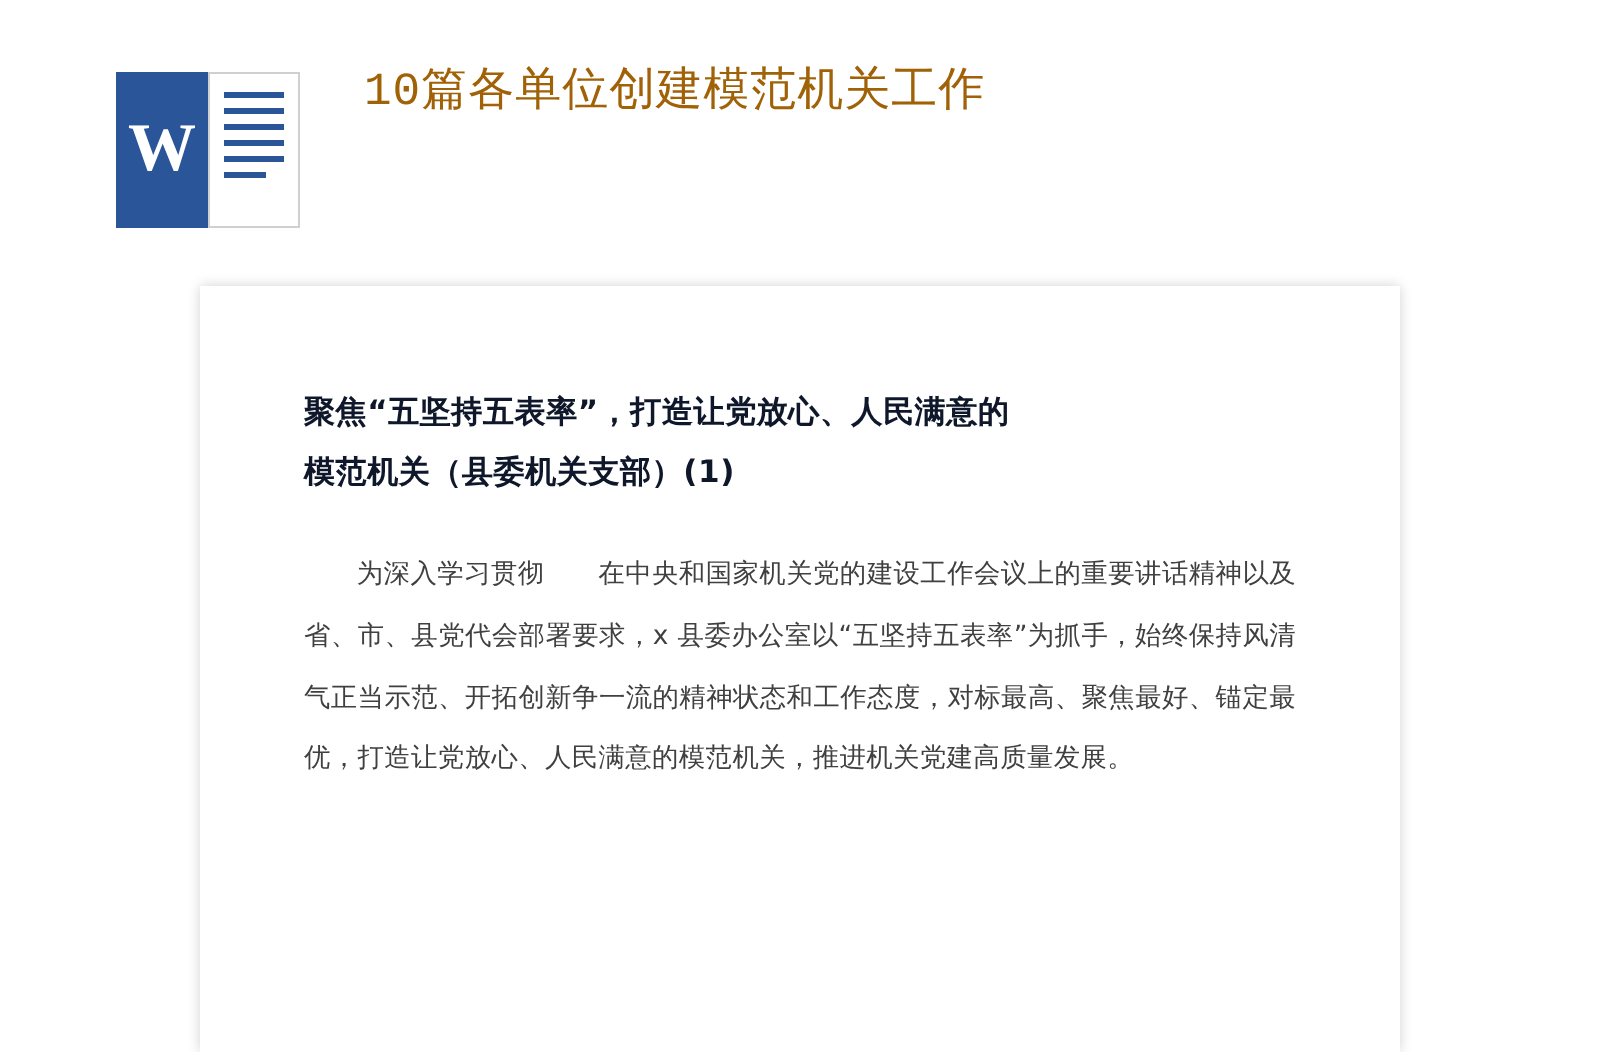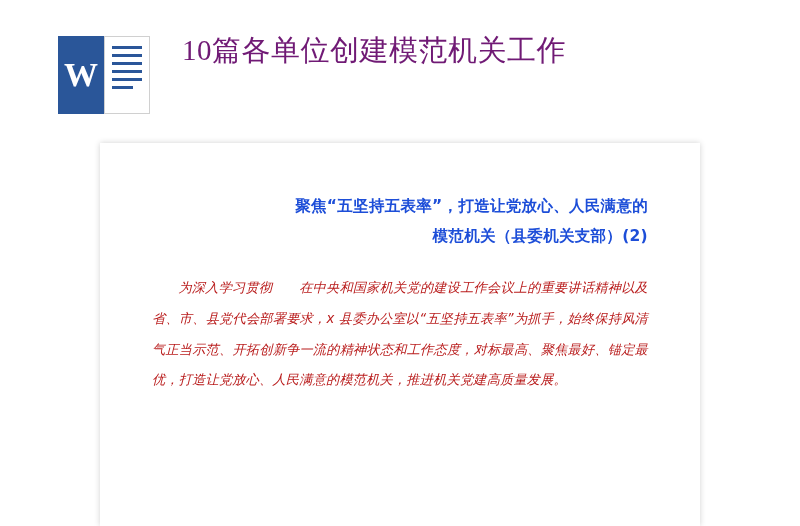--- a/index.html
+++ b/index.html
@@ -76,23 +76,23 @@
   .doc-icon .line.short { width: 70%; }
   .doc-icon .line.full { width: 100%; }
 
   .title-block {
     position: absolute;
     left: 182px;
     top: 30px;
     width: 500px;
   }
   .title-line {
-    font-family: Liberation Serif, serif;
-    font-size: 29px;
-    color: #701a75;
+    font-family: Liberation Mono, monospace;
+    font-size: 23px;
+    color: #a16207;
     line-height: 1.42;
     letter-spacing: 0.5px;
     white-space: nowrap;
   }
 
   
   .doc-sheet {
     position: absolute;
     left: 100px;
     top: 143px;
@@ -100,35 +100,34 @@
     height: 383px;
     background: #ffffff;
     box-shadow: 0 0 6px rgba(0,0,0,0.18);
     box-sizing: border-box;
     padding: 48px 52px 0 52px;
   }
   .doc-title {
     font-family: "DejaVu Sans", sans-serif;
     font-size: 15.5px;
     font-weight: bold;
-    color: #1d4ed8;
-    text-align: right;
+    color: #0f172a;
+    text-align: left;
     line-height: 1.95;
     letter-spacing: 0.3px;
   }
   .doc-para {
     margin-top: 22px;
     font-family: "DejaVu Sans", sans-serif;
     font-size: 13.2px;
-    color: #b91c1c;
+    color: #404040;
     line-height: 2.32;
     text-align: justify;
     text-indent: 2em;
     letter-spacing: 0.2px;
-    font-style: italic;
   }
 </style>
 </head>
 <body>
 
 <div class="page">
 
   <div class="header">
 
     <div class="doc-icon">
@@ -147,18 +146,18 @@
 
     <div class="title-block">
       <div class="title-line">10篇各单位创建模范机关工作</div>
     </div>
 
   </div>
 
   <div class="doc-sheet">
     <div class="doc-title">
       <div>聚焦“五坚持五表率”，打造让党放心、人民满意的</div>
-      <div>模范机关（县委机关支部）(2)</div>
+      <div>模范机关（县委机关支部）(1)</div>
     </div>
     <div class="doc-para">为深入学习贯彻　　在中央和国家机关党的建设工作会议上的重要讲话精神以及省、市、县党代会部署要求，x 县委办公室以“五坚持五表率”为抓手，始终保持风清气正当示范、开拓创新争一流的精神状态和工作态度，对标最高、聚焦最好、锚定最优，打造让党放心、人民满意的模范机关，推进机关党建高质量发展。</div>
   </div>
 
 </div>
 
 </body></html>

